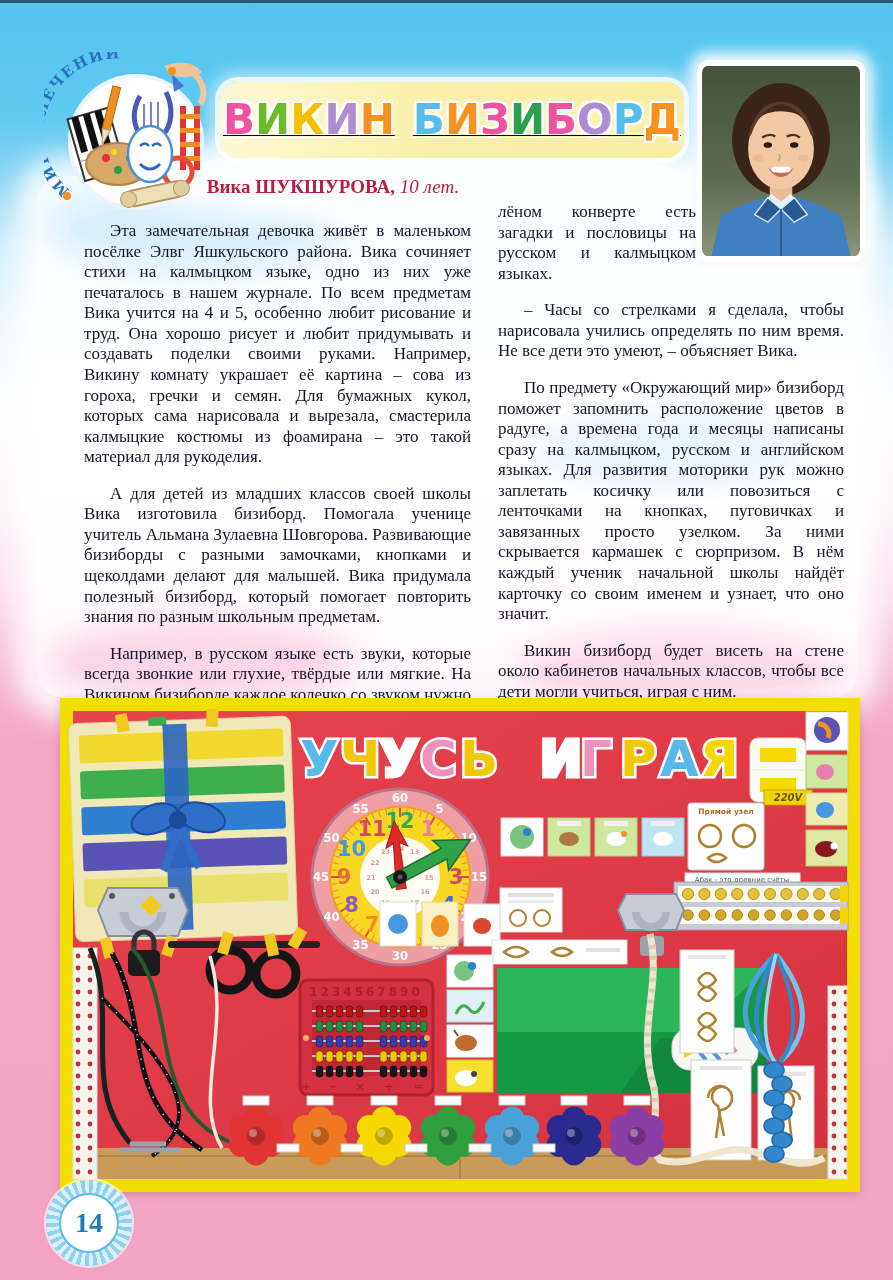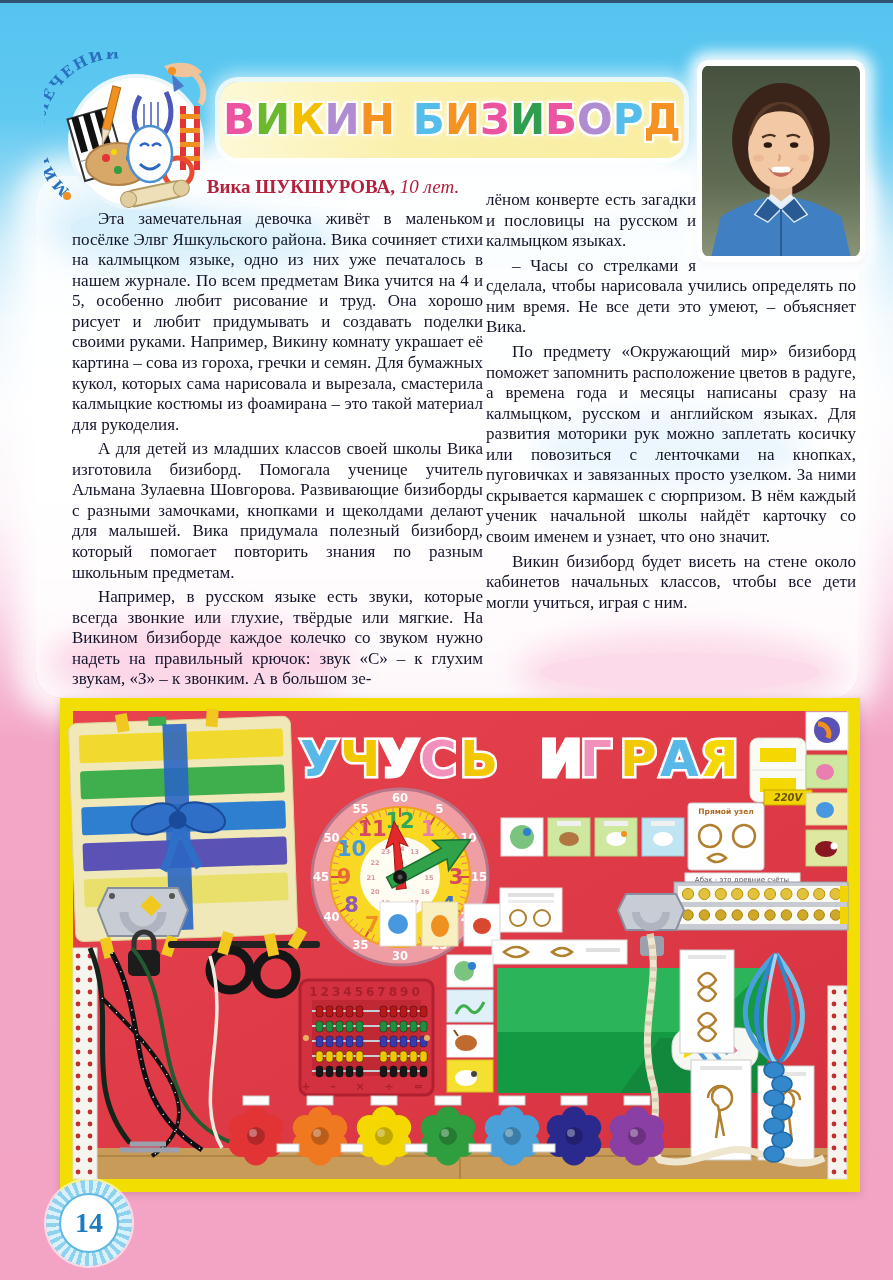--- a/index.html
+++ b/index.html
@@ -16,36 +16,36 @@
   .c5{left:540px;top:652px;width:280px;height:40px;background:rgba(249,188,216,.5);box-shadow:0 0 26px 22px rgba(249,188,216,.45);}
   .backdrop{position:absolute;left:36px;top:176px;width:822px;height:522px;
     background:rgba(255,255,255,.9);border-radius:26px;
     box-shadow:0 0 26px 20px rgba(255,255,255,.85);}
   
   .logo{position:absolute;left:44px;top:52px;width:178px;height:178px;}
   .logotext{font:700 14.5px "DejaVu Serif",serif;fill:#2a6fc0;letter-spacing:2px;}
   .banner{position:absolute;left:220px;top:82px;width:464px;height:76px;border-radius:18px;
     background:linear-gradient(90deg,#fdf9d6,#faf0ab 40%,#f9eda0);
     box-shadow:0 0 0 5px rgba(255,255,255,.75),0 0 16px 10px rgba(255,255,255,.55);
-    display:flex;align-items:center;justify-content:center;}
+    display:flex;align-items:center;justify-content:center;text-decoration:underline;}
   .hl{font:800 42px "DejaVu Sans",sans-serif;line-height:1;
     text-shadow:2px 2px 0 #fff,-2px 2px 0 #fff,2px -2px 0 #fff,-2px -2px 0 #fff,0 0 8px rgba(255,255,255,.9);}
   .hl.sp{display:inline-block;width:18px;}
   .portrait{position:absolute;left:697px;top:60px;width:168px;height:202px;background:#fff;
     border-radius:12px;padding:5px;box-sizing:border-box;
     box-shadow:0 0 14px 8px rgba(255,255,255,.9),0 2px 6px rgba(70,90,110,.25);}
   .portrait svg{display:block;width:100%;height:100%;border-radius:8px;}
   .byline{position:absolute;left:188px;top:176px;width:290px;text-align:center;
     font:700 19px "Liberation Serif",serif;color:#b5203c;}
   .byline .age{font-style:italic;font-weight:400;}
   
   .col{position:absolute;font:17px/1.21 "Liberation Serif",serif;color:#14142a;text-align:justify;}
   .col-left{left:68px;top:205px;width:419px;}
   .col-right{left:482px;top:186px;width:378px;}
-  .para{margin:4px;text-indent:26px;}
+  .para{margin:16px;text-indent:26px;}
   .para.cont{text-indent:0;}
   .photo-spacer{float:right;width:164px;height:78px;}
   
   .boardphoto{position:absolute;left:60px;top:698px;width:800px;height:494px;
     box-shadow:0 2px 8px rgba(120,60,90,.25);}
   .bt{font:800 50px "DejaVu Sans",sans-serif;stroke:#fff;stroke-width:5px;paint-order:stroke;}
   .cmn{font:700 11.5px "DejaVu Sans",sans-serif;fill:#fff;text-anchor:middle;}
   .chn{font:800 21px "DejaVu Sans",sans-serif;text-anchor:middle;}
   .cin{font:700 6.5px "DejaVu Sans",sans-serif;fill:#d898a8;text-anchor:middle;}
   .tiny{font:700 7.5px "DejaVu Sans",sans-serif;fill:#b06a20;text-anchor:middle;}

